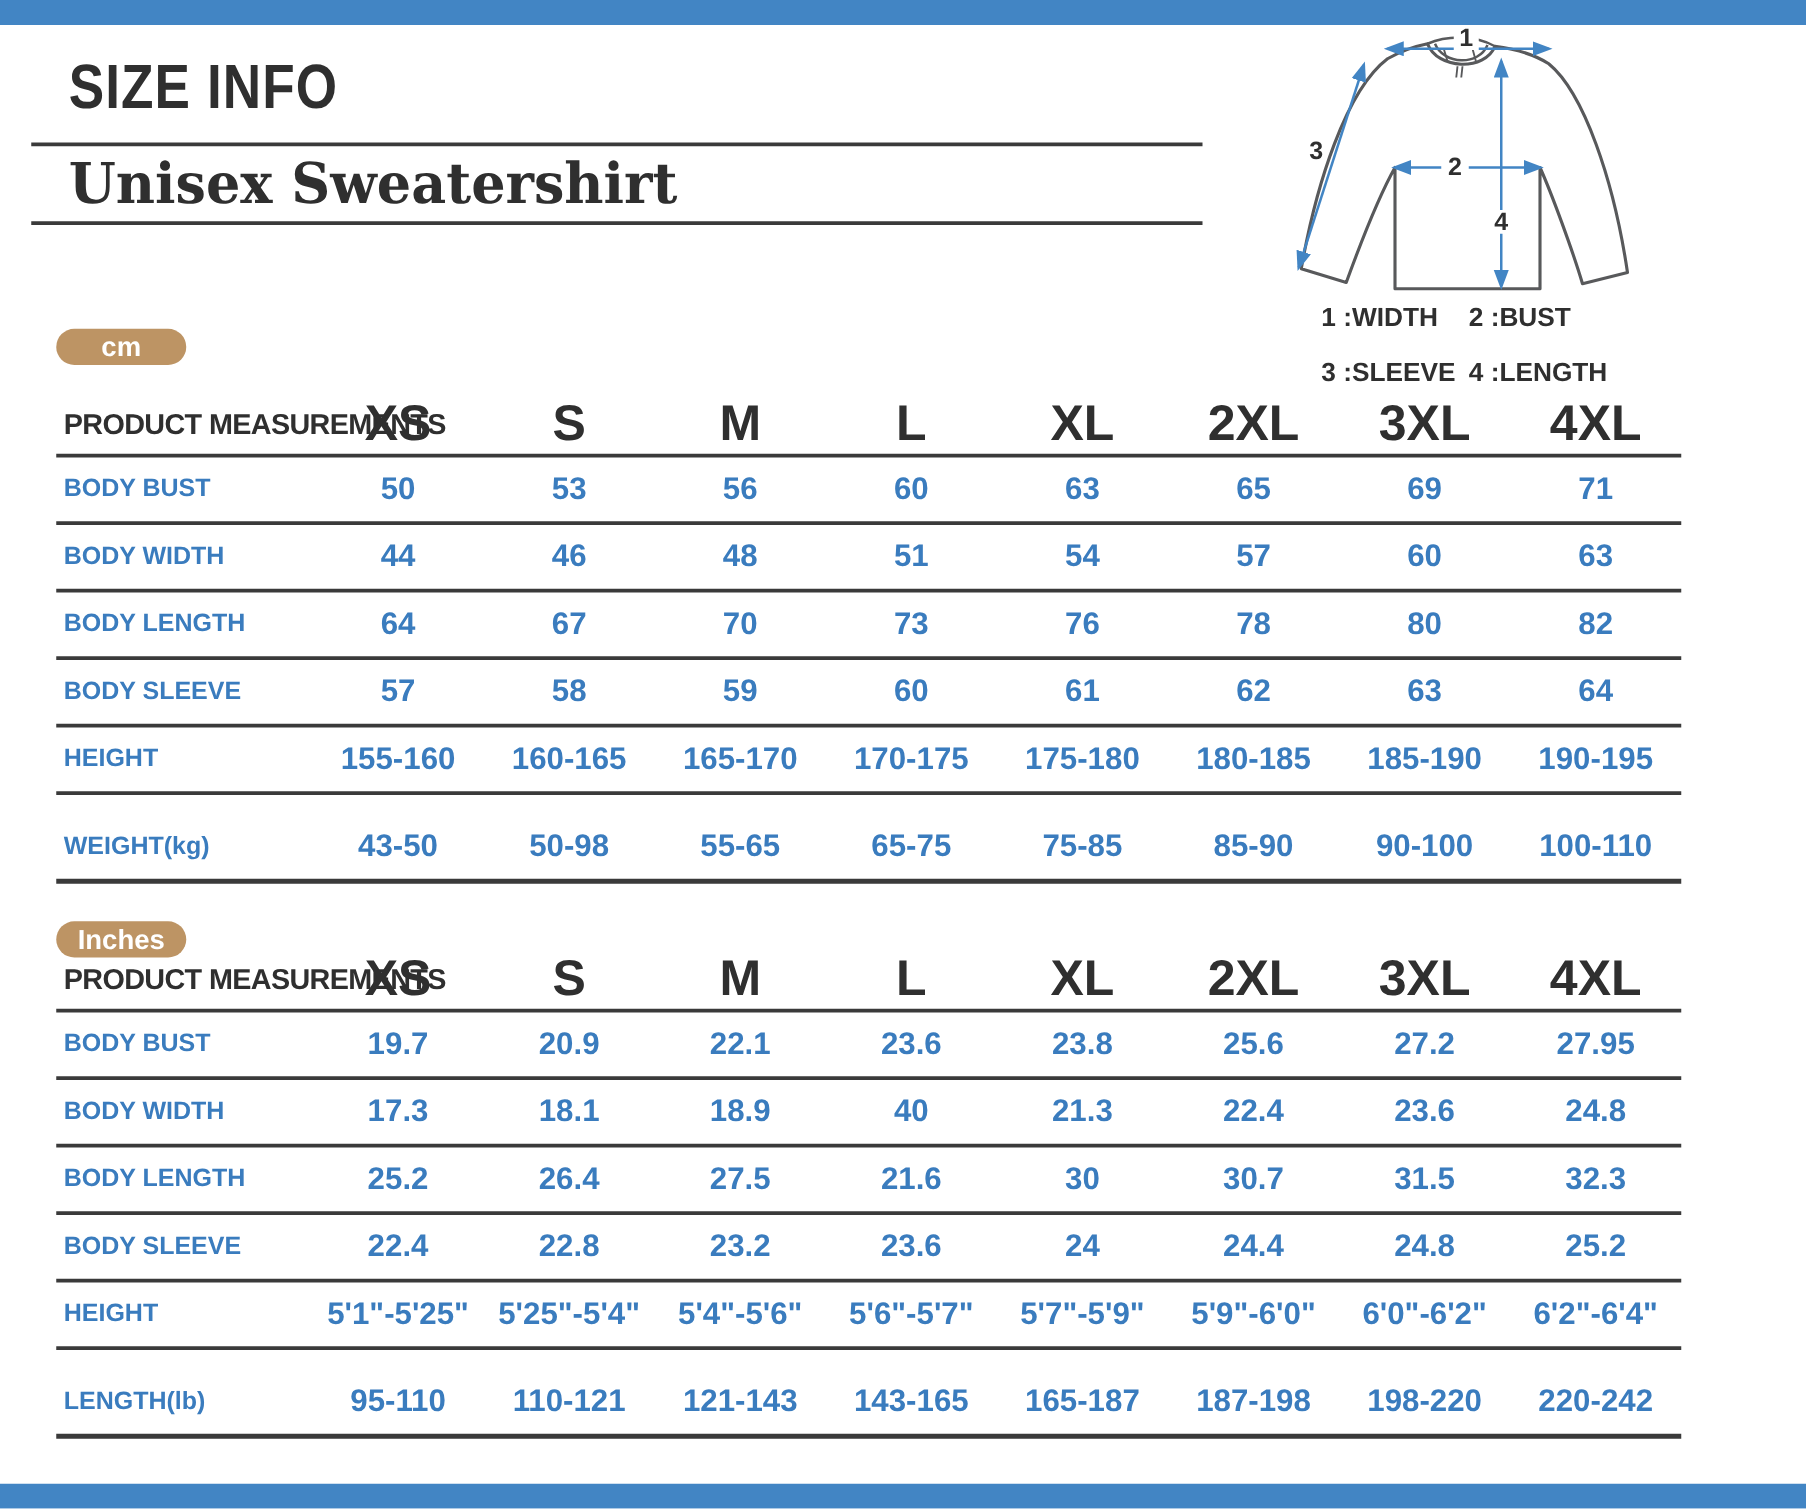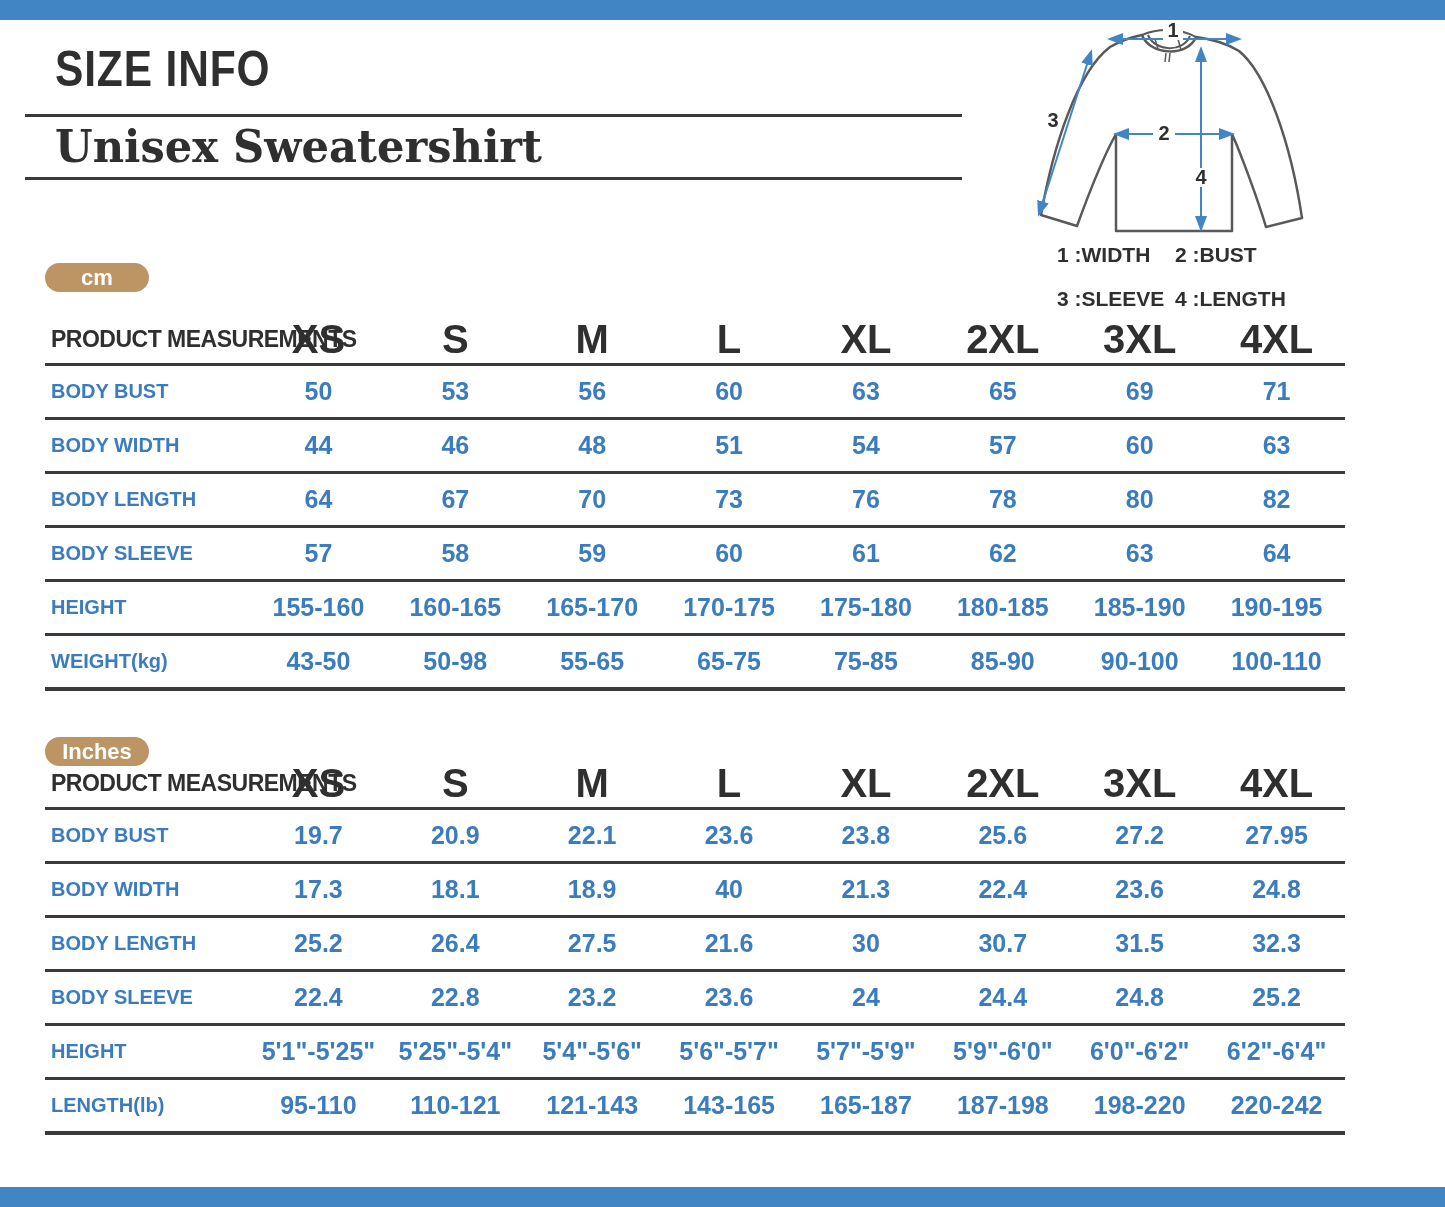--- a/index.html
+++ b/index.html
@@ -44,21 +44,21 @@
   .badge-in { top:737px; }
 
   .tgrid { position:absolute; left:45px; width:1300px; }
   .tgrid-cm { top:316px; }
   .tgrid-in { top:760px; }
   .trow {
     display:grid; grid-template-columns:205px repeat(8, 1fr);
     align-items:center; height:51px; border-bottom:3px solid var(--line,#3a3a3a);
   }
   .trow.thead { height:47px; }
-  .trow:last-child { border-bottom-width:4px; }
+  .trow:last-child { border-bottom-width:4px;margin-top:16px; }
   .cell { text-align:center; font-weight:bold; white-space:nowrap; }
   .label-cell { text-align:left; padding-left:6px; overflow:visible; }
   .head-label { color:var(--dark,#2f2f2f); font-size:23px; letter-spacing:-0.5px; }
   .size-head { color:var(--dark,#2f2f2f); font-size:40px; }
   .row-label { color:var(--text_blue,#3a7cbe); font-size:20px; }
   .val { color:var(--text_blue,#3a7cbe); font-size:25px; }
 </style>
 </head>
 <body>
 

